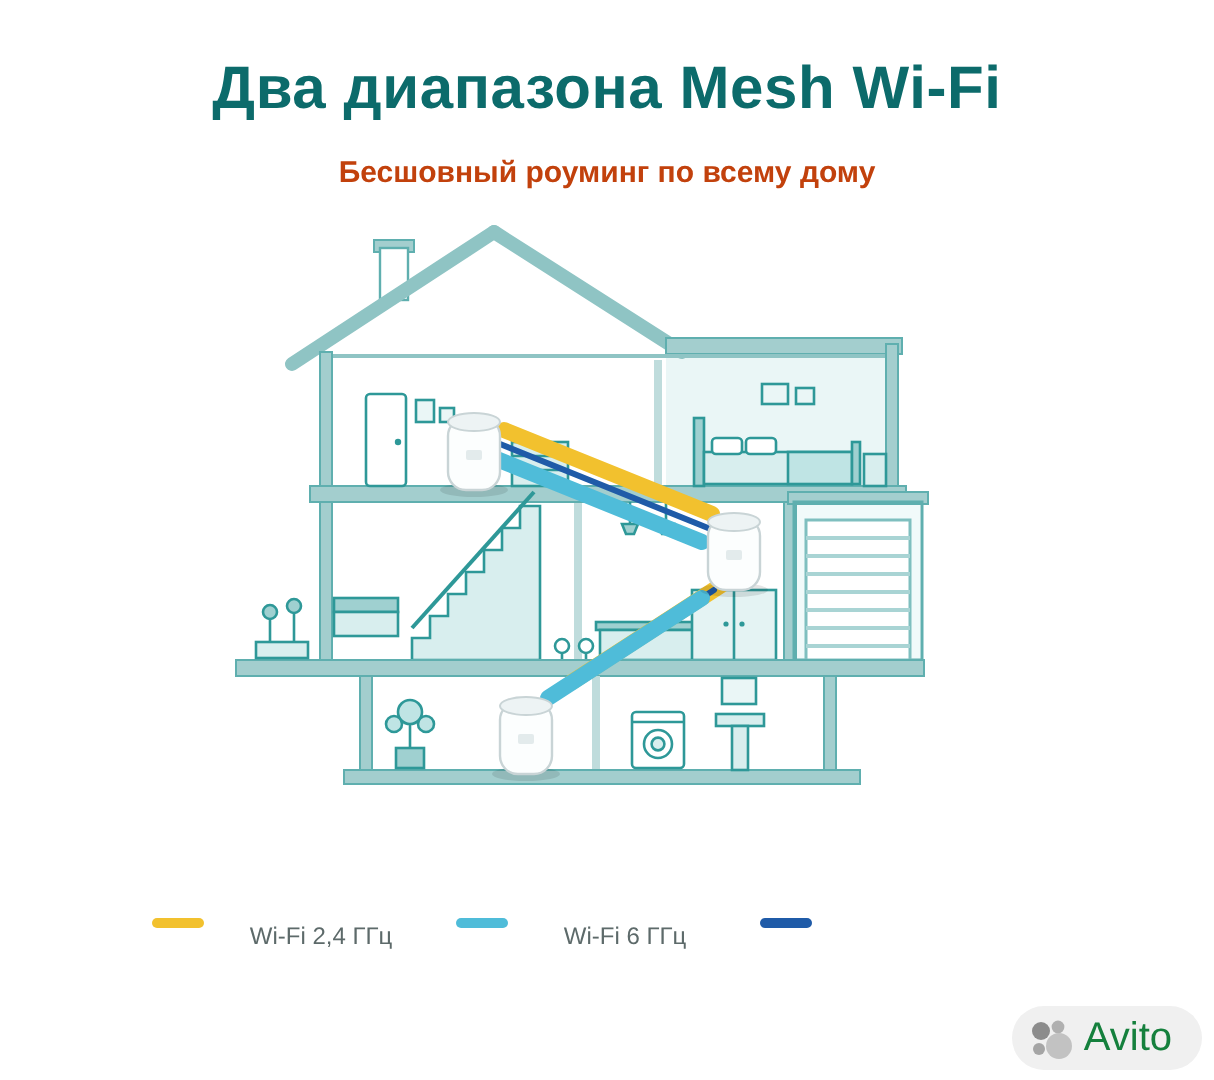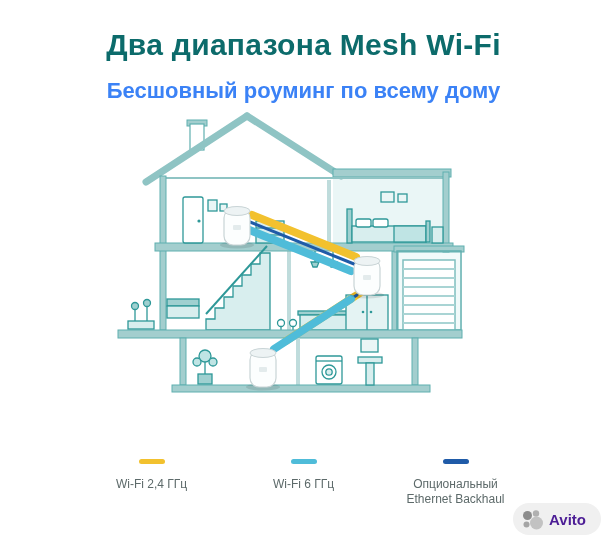--- a/index.html
+++ b/index.html
@@ -1,31 +1,31 @@
 <!DOCTYPE html>
 <html><head>
 <meta charset="utf-8">
 <style>
   html,body{margin:0;padding:0;background:#fff;}
   .page{position:relative;width:607px;height:540px;background:#ffffff;overflow:hidden;
         font-family:"Liberation Sans",sans-serif;}
   .title{position:absolute;top:28px;left:0;right:0;text-align:center;
          font-size:30px;font-weight:800;color:#0c6b6b;letter-spacing:.3px;}
   .subtitle{position:absolute;top:78px;left:0;right:0;text-align:center;
-            font-size:22px;font-weight:600;color:#3b82f6;}
+            font-size:15px;font-weight:600;color:#c2410c;}
   svg.house{position:absolute;left:0;top:0;}
   .coverage{position:absolute;top:401px;left:0;right:0;text-align:center;
             font-size:16px;font-weight:700;color:#171717;line-height:21px;}
   .legend{position:absolute;top:459px;left:0;right:0;display:flex;justify-content:center;}
-  .legend-item{width:152px;display:flex;flex-direction:column;align-items:center;}
+  .legend-item{width:152px;display:flex;flex-direction:row;align-items:center;}
   .swatch{width:26px;height:5px;border-radius:3px;margin-bottom:13px;}
   .legend-label{font-size:12px;color:#5d6a6a;text-align:center;line-height:15px;width:118px;}
   .watermark{position:absolute;right:6px;bottom:5px;height:32px;border-radius:17px;
              background:#f0f0f0;display:flex;align-items:center;gap:6px;padding:0 15px 0 8px;}
-  .watermark-text{font-size:15px;font-weight:700;color:#4c1d95;}
+  .watermark-text{font-size:20px;font-weight:400;color:#15803d;}
 </style>
 </head>
 <body>
 
 <div class="page">
 
   <div class="title">Два диапазона Mesh Wi-Fi</div>
   <div class="subtitle">Бесшовный роуминг по всему дому</div>
 
   <svg class="house" width="607" height="540" viewBox="0 0 607 540">
@@ -167,21 +167,20 @@
     <div class="legend-item">
       <span class="swatch" style="background: rgb(242, 193, 46);"></span>
       <span class="legend-label">Wi-Fi 2,4 ГГц</span>
     </div>
     <div class="legend-item">
       <span class="swatch" style="background: rgb(79, 188, 217);"></span>
       <span class="legend-label">Wi-Fi 6 ГГц</span>
     </div>
     <div class="legend-item">
       <span class="swatch" style="background: rgb(31, 91, 168);"></span>
-      <span class="legend-label">Опциональный Ethernet Backhaul</span>
     </div>
   </div>
 
   <div class="watermark">
     <svg width="22" height="22" viewBox="0 0 22 22">
       <circle cx="6.5" cy="7.5" r="4.5" fill="#8c8c8c"></circle>
       <circle cx="15" cy="5.5" r="3.2" fill="#b0b0b0"></circle>
       <circle cx="5.5" cy="16.5" r="3" fill="#a5a5a5"></circle>
       <circle cx="15.5" cy="15" r="6.5" fill="#c2c2c2"></circle>
     </svg>

